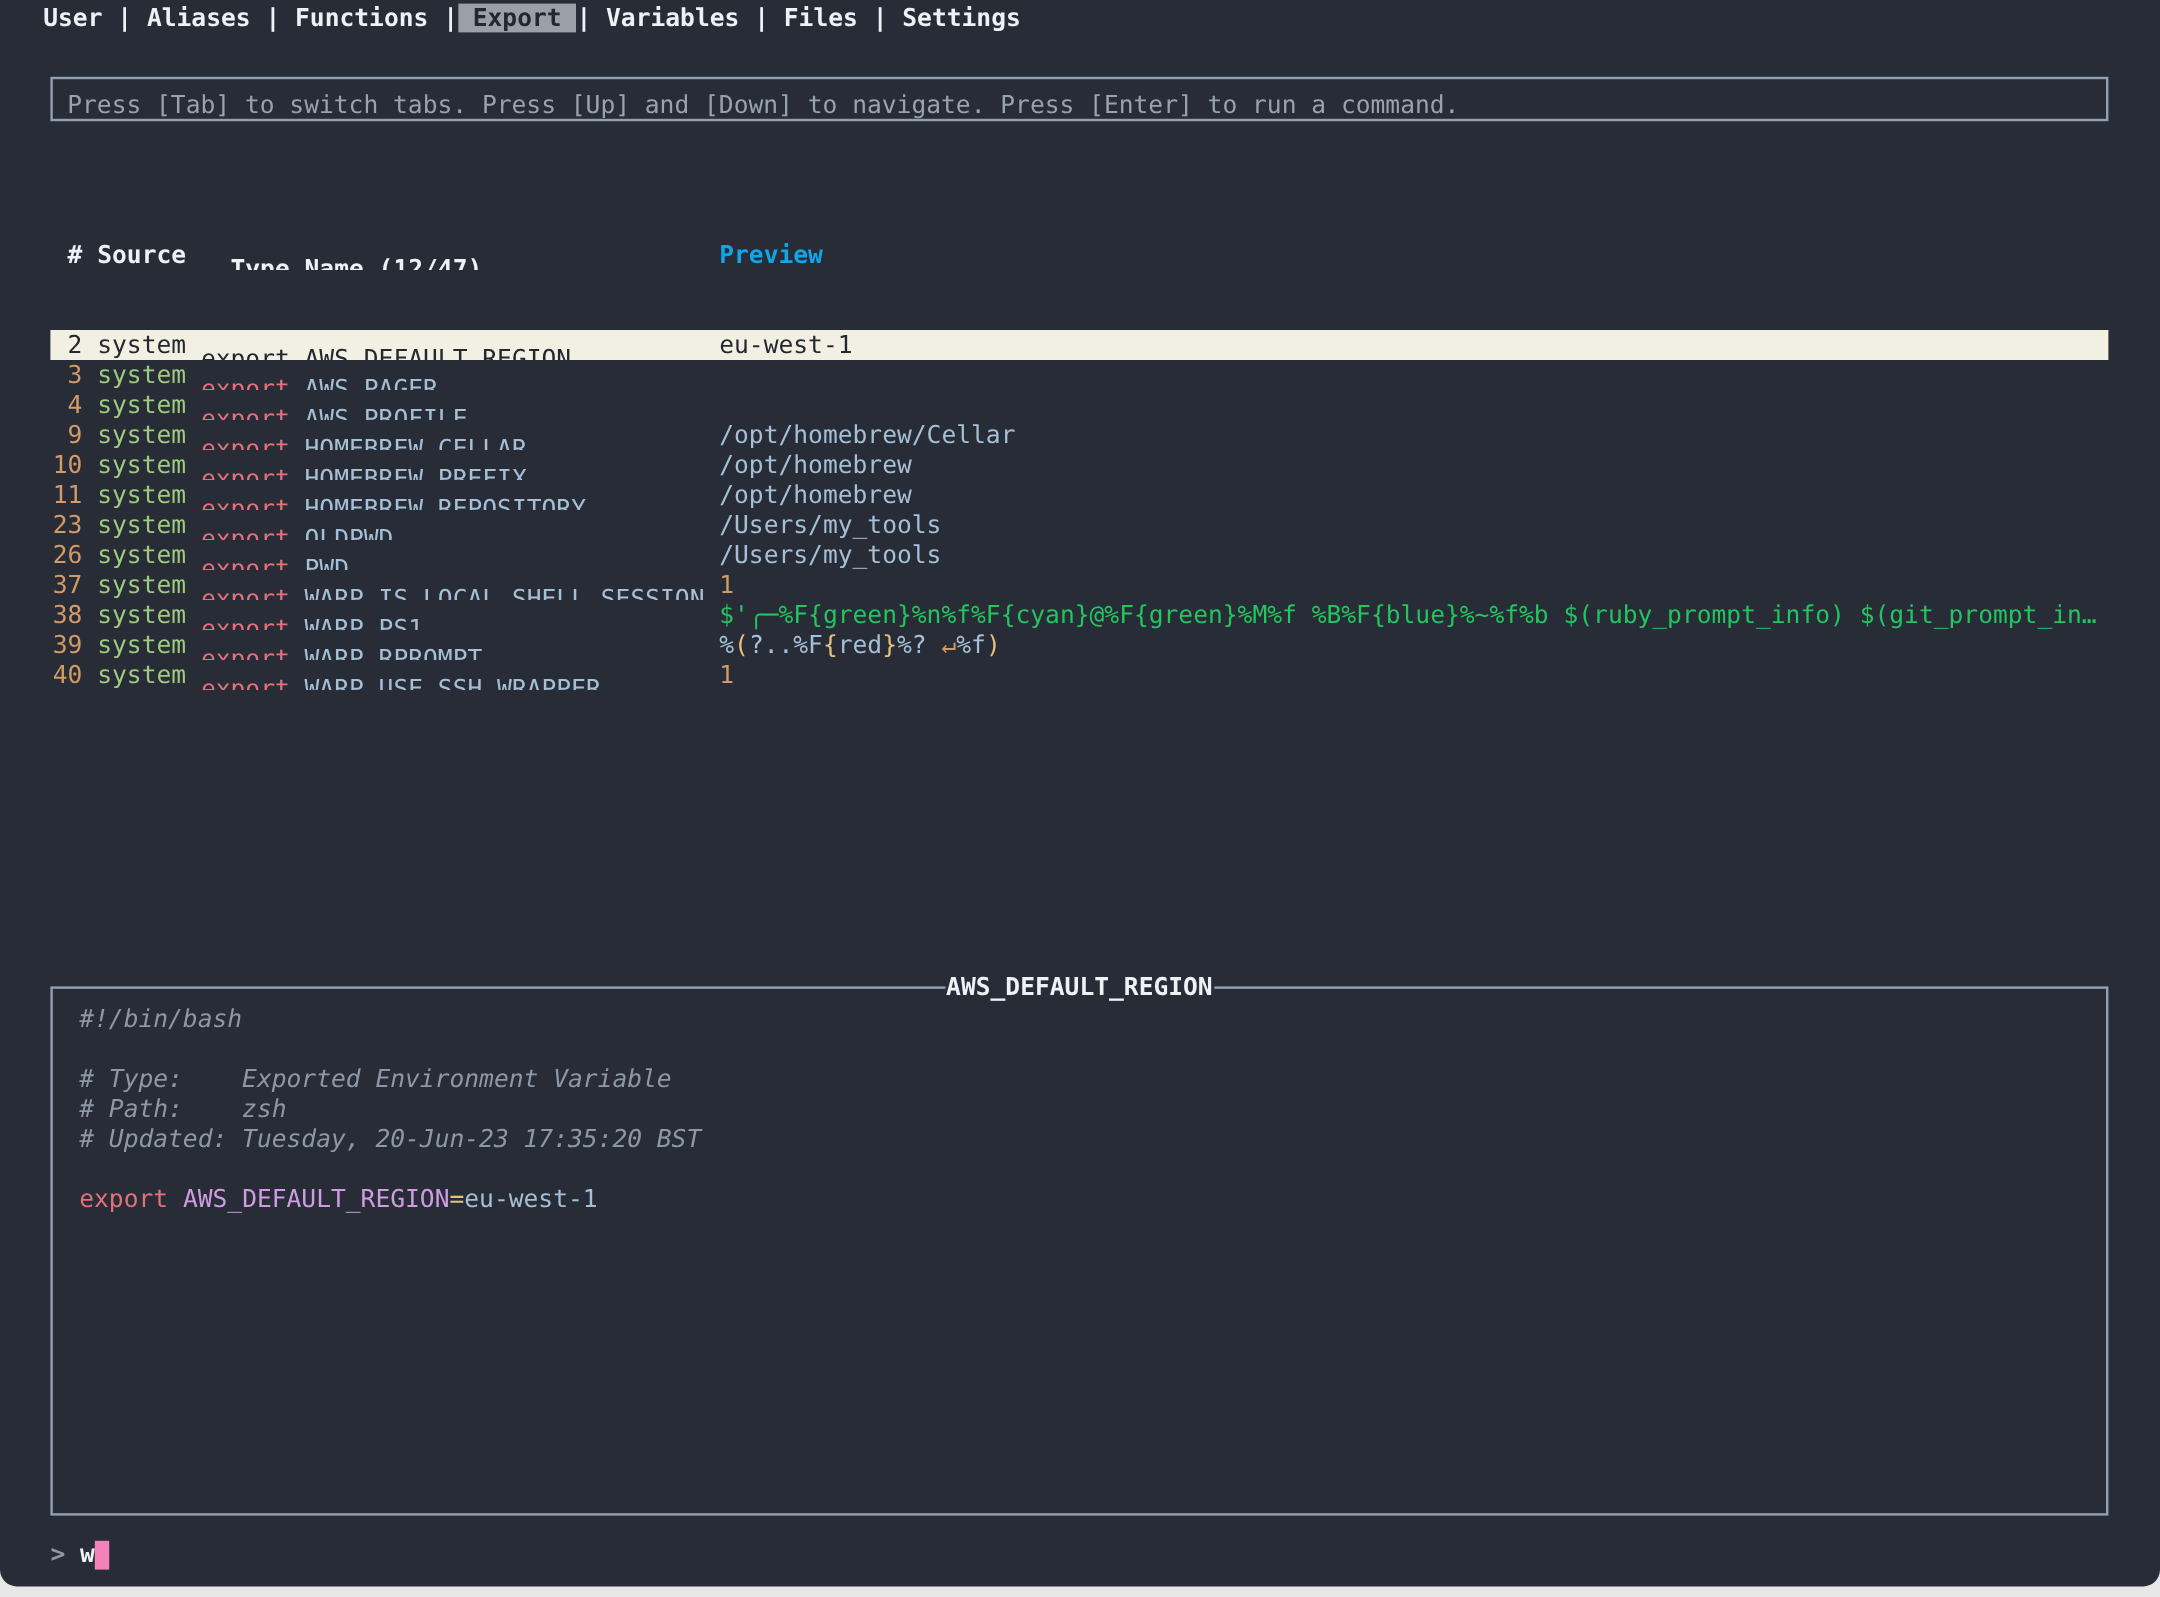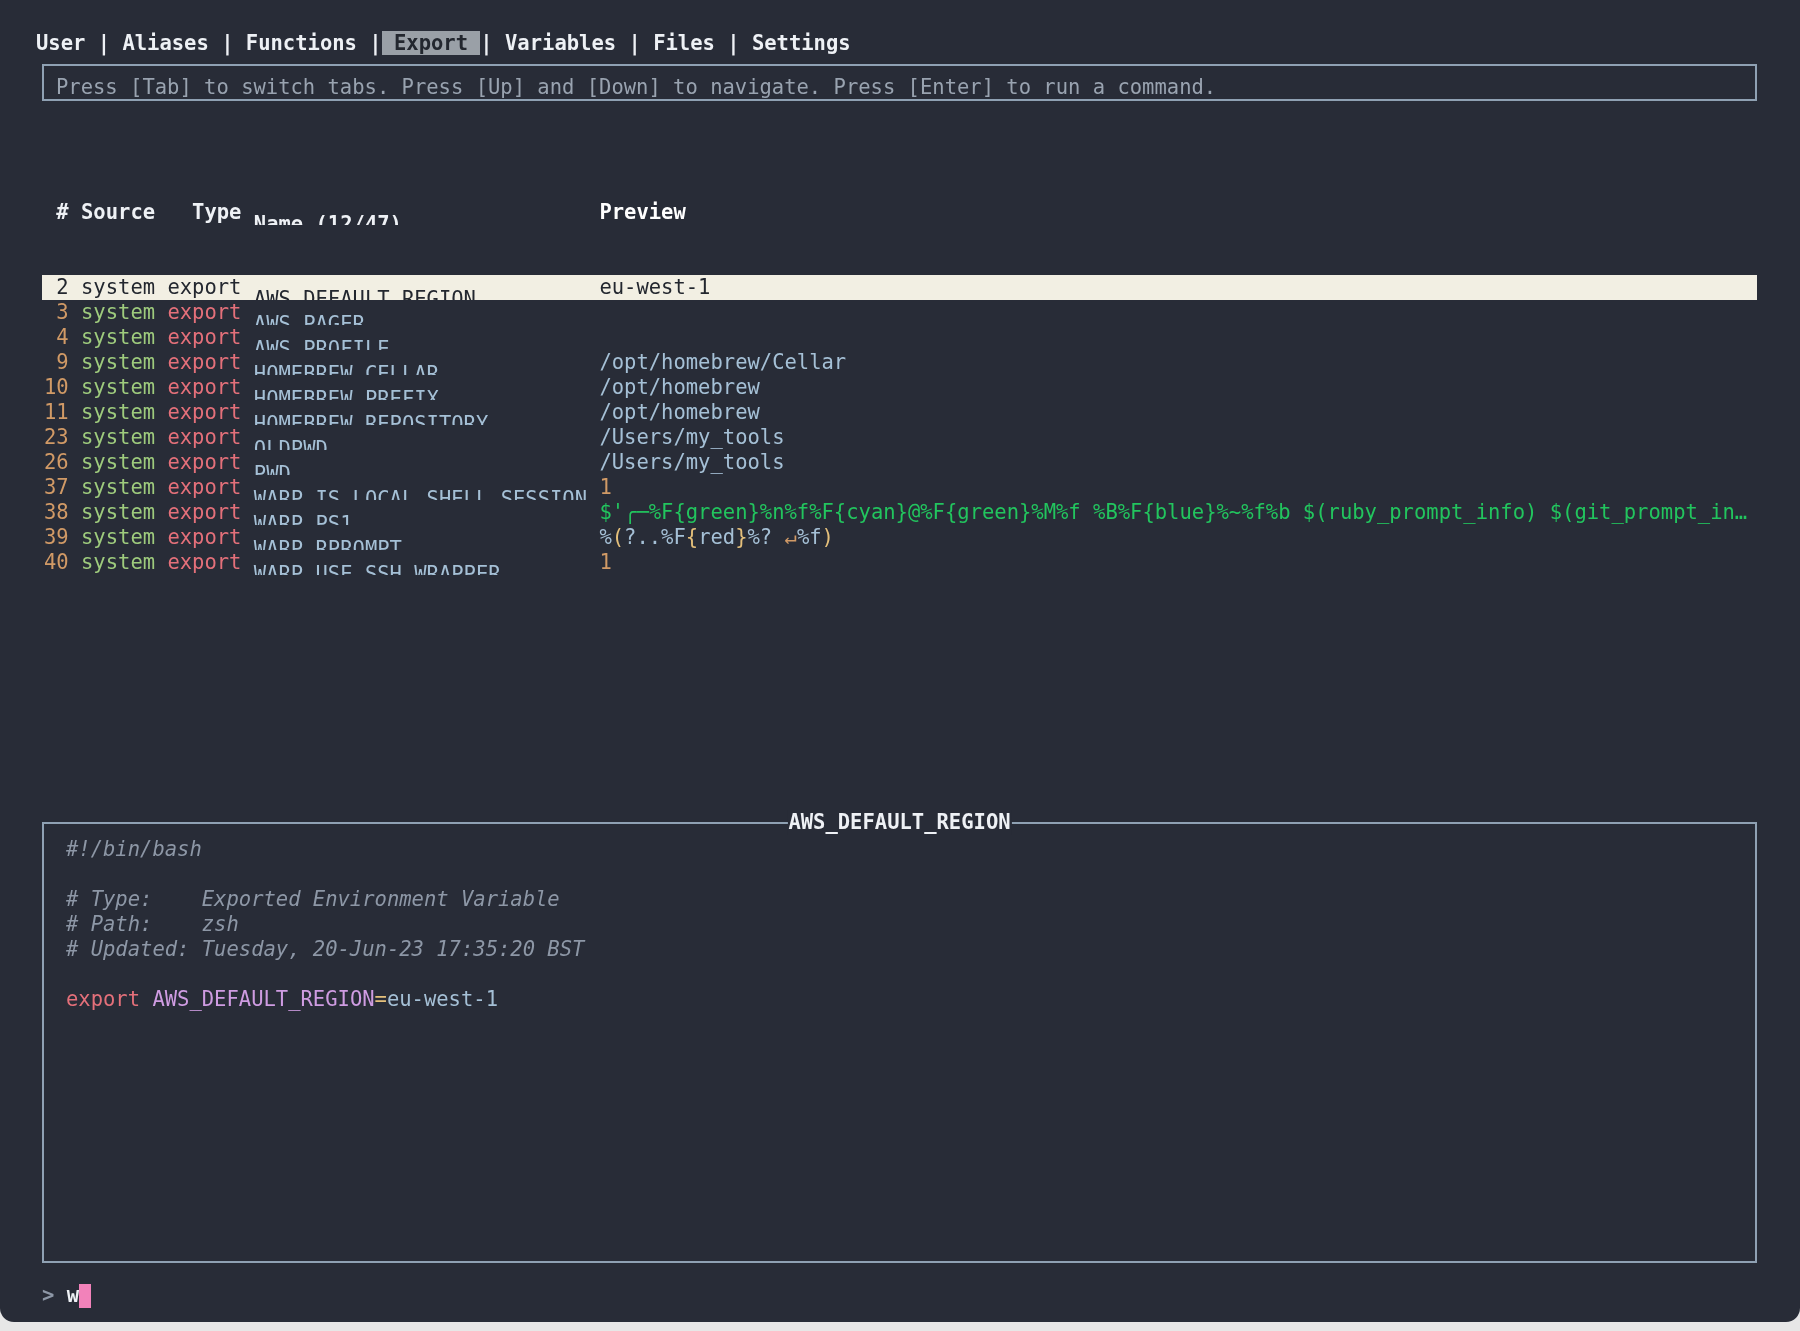--- a/index.html
+++ b/index.html
@@ -14,21 +14,21 @@
   .window {
     position:relative;
     width:1800px; height:1322px;
     background:#282c37;
     border-radius:0 0 14px 14px;
     color:#e8ecf2;
   }
   
   .tabbar {
     position:absolute; top:3px; left:36px;
-    white-space:pre; font-weight:bold; color:#eef1f5;margin-top:28px;
+    white-space:pre; font-weight:bold; color:#eef1f5;
   }
   .tab { color:#eef1f5; cursor:default; }
   .tab.active { background:#9aa0a7; color:#23272f; padding:0 1ch; }
   .tab-sep { color:#eef1f5; }
   
   .helpbox {
     position:absolute; top:64px; left:42px; right:43px;
     height:37px;
     border:2px solid #8fa1b3;
     line-height:43px;
@@ -42,23 +42,23 @@
     position:absolute; top:150px; left:42px; right:43px;
     white-space:pre;
   }
   .thead, .row {
     white-space:pre; line-height:25px; height:25px;
     overflow:hidden; padding-left:2px;
   }
   .c { display:inline-block; white-space:pre; vertical-align:top; }
   .num  { width:2ch; text-align:right; color:#d19a66; }
   .src  { width:6ch; color:#9ecb7d; }
-  .typ  { width:6ch; color:#e4707a; }
+  .typ  { width:6ch; color:#e4707a;margin-top:12px; }
   .name { width:27ch; color:#a5c0d6;margin-top:12px; }
-  .h { color:#ffffff; font-weight:bold; }
+  .h { color:#0ea5e9; font-weight:bold; }
   .h.num, .h.src, .h.typ, .h.name { color:#eef1f5; }
   .ar { text-align:right; }
   .preview { white-space:pre; }
   .seg-blue   { color:#a5c0d6; }
   .seg-green  { color:#22c55e; }
   .seg-orange { color:#d19a66; }
   .seg-yellow { color:#e5c07b; }
   .seg-red    { color:#e4707a; }
   .seg-purple { color:#cf9ce2; }
   .row.selected { background:#f2efe3; }

